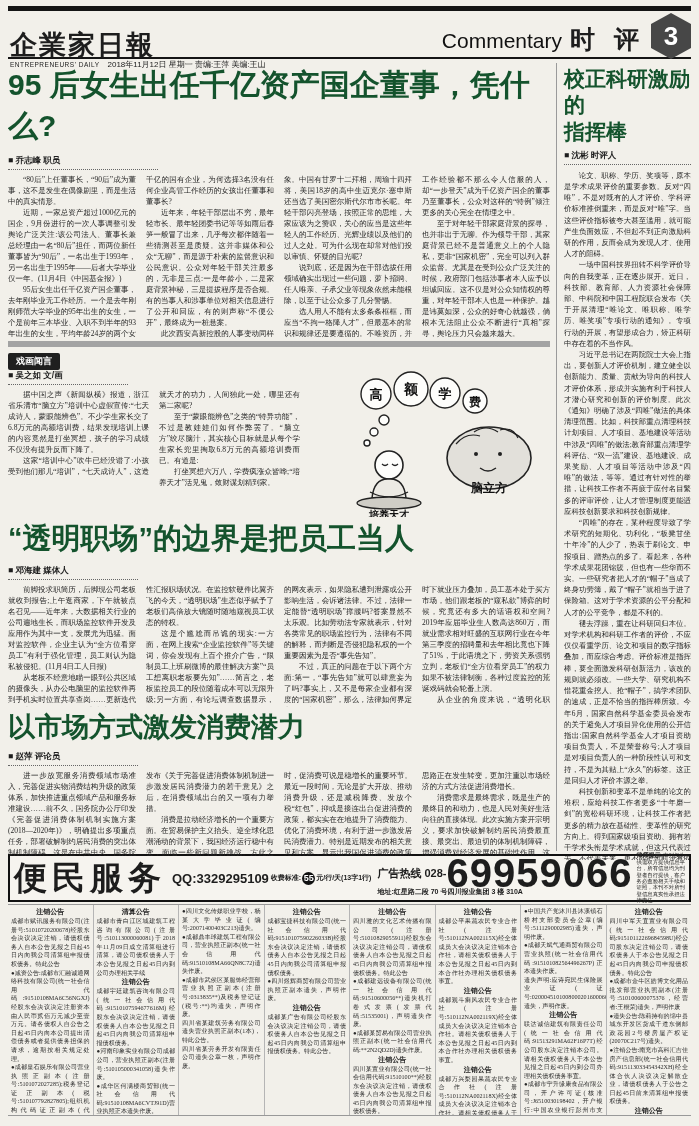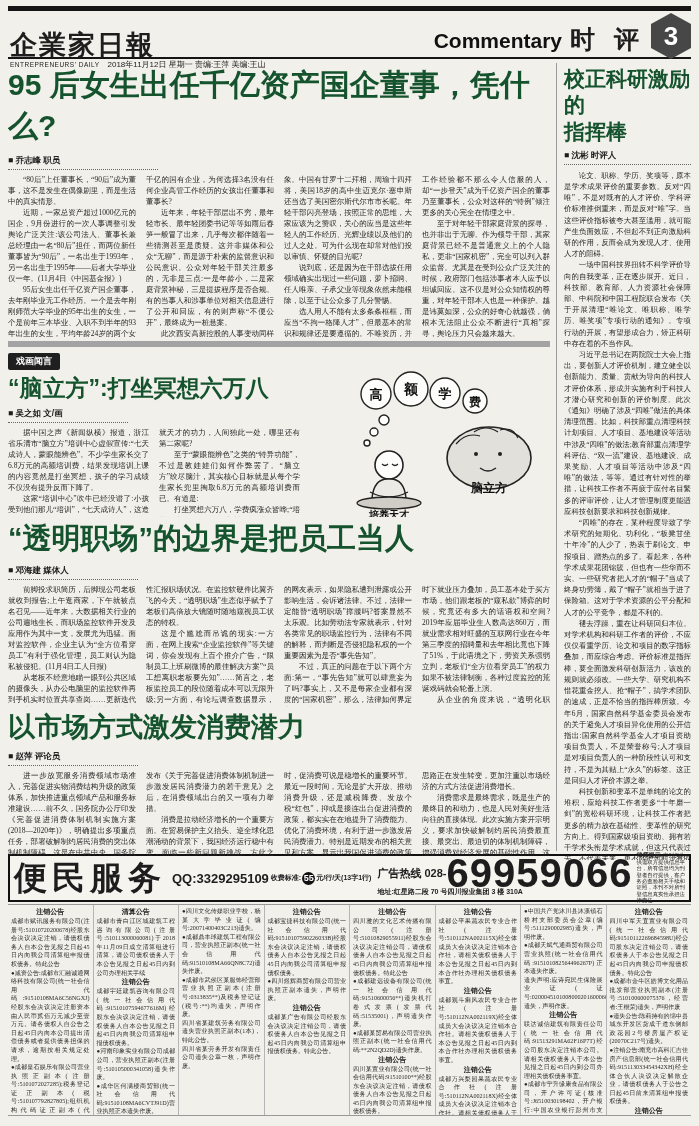--- a/index.html
+++ b/index.html
@@ -11,21 +11,21 @@
   }
   *{box-sizing:border-box;}
   .topbar{height:5px;background:#151515;margin:6px 0 4px;}
   
   .masthead{height:44px;border-bottom:2px solid #151515;position:relative;padding-bottom:2px;}
   .mh-left{position:absolute;left:2px;top:0;margin-top:16px;}
   .logo-cn{font-size:27px;font-weight:900;letter-spacing:2px;font-family:"Liberation Serif","DejaVu Serif",serif;line-height:28px;}
   .mh-sub{font-size:6.5px;letter-spacing:.5px;font-family:"Liberation Sans","DejaVu Sans",sans-serif;color:#222;}
   .mh-sub b{font-size:8px;letter-spacing:0;margin-left:8px;font-weight:normal;}
   .mh-right{position:absolute;right:46px;top:8px;display:flex;align-items:baseline;gap:8px;font-family:"Liberation Sans","DejaVu Sans",sans-serif;}
-  .sec-en{font-size:21px;color:#111;font-weight:bold;}
+  .sec-en{font-size:21px;color:#111;}
   .sec-cn{font-size:25px;font-weight:900;letter-spacing:6px;}
   .badge{position:absolute;right:0;top:-2px;width:40px;height:46px;background:#474747;
     clip-path:polygon(50% 0,100% 24%,100% 76%,50% 100%,0 76%,0 24%);
     display:flex;align-items:center;justify-content:center;color:#fff;font-size:26px;font-weight:900;
     font-family:"Liberation Sans","DejaVu Sans",sans-serif;}
   
   .main{display:flex;height:792px;padding-top:4px;}
   .left{width:548px;padding-right:6px;}
   .sidebar{width:135px;border-left:1px solid #9a9a9a;padding-left:7px;}
   h1,h2,h3{font-family:"Liberation Sans","DejaVu Sans",sans-serif;color:#14532d;}
@@ -114,21 +114,20 @@
           <p>选人用人不能有太多条条框框，而应当“不拘一格降人才”，但最基本的常识和规律还是要遵循的。不唯资历，并不意味着不需要工作经历;不唯学历，并不意味着普通三本和名牌大学就没有差距;不唯年龄，也不意味着年龄和经验可以忽略不计。特别是学历、年龄和工作经验都不那么令人信服的人，却“一步登天”成为千亿资产国企的董事乃至董事长，公众对这样的“特例”倾注更多的关心完全在情理之中。</p>
           <p>至于对年轻干部家庭背景的探寻，也并非出于无聊。作为领导干部，其家庭背景已经不是普通意义上的个人隐私，更非“国家机密”，完全可以列入群众监督。尤其是在受到公众广泛关注的时候，政府部门包括涉事者本人应予以坦诚回应。这不仅是对公众知情权的尊重，对年轻干部本人也是一种保护。越是讳莫如深，公众的好奇心就越强，倘根本无法阻止公众不断进行“真相”探寻，舆论压力只会越来越大。</p>
           <p>媒体发现，此事引发网友广泛质疑之后，记者查询银行间市场清算所股份有限公司(上海清算所)官网发现，《西安高新控股有限公司关于董事长、总经理及董事发生变动的公告》中3名新增董事的简历已被删除，仅剩姓名。这又是为什么呢?如果没有问题，何以要删除简历?难道不知道这样做会火上浇油、招致更多的关注和质疑吗?</p>
         </div>
     </article>
 
     <section class="cartoon-sec">
       <span class="tag">戏画闻言</span>
       <div class="cart-flex">
         <div class="cart-left">
-          <h2>“脑立方”:打坐冥想六万八</h2>
           <div class="author-row" style="width:120px">■ 吴之如 文/画</div>
           <div class="cols2 bodytext">
               <p>据中国之声《新闻纵横》报道，浙江省乐清市“脑立方”培训中心虚假宣传:“七天成诗人，蒙眼能辨色”。不少学生家长交了6.8万元的高额培训费，结果发现培训上课的内容竟然是打坐冥想，孩子的学习成绩不仅没有提升反而下降了。</p>
               <p>这家“培训中心”吹牛已经没谱了:小孩受到他们那儿“培训”，“七天成诗人”，这造就天才的功力，人间独此一处，哪里还有第二家呢?</p>
               <p>至于“蒙眼能辨色”之类的“特异功能”，不过是教娃娃们如何作弊罢了。“脑立方”绞尽脑汁，其实核心目标就是从每个学生家长兜里掏取6.8万元的高额培训费而已。有道是:</p>
               <p>打坐冥想六万八，学费疯涨众皆哗;“培养天才”活见鬼，敛财谋划精到家。</p>
             </div>
         </div>
         <div class="cart-right">
           <svg width="246" height="150" viewBox="0 0 246 150">

